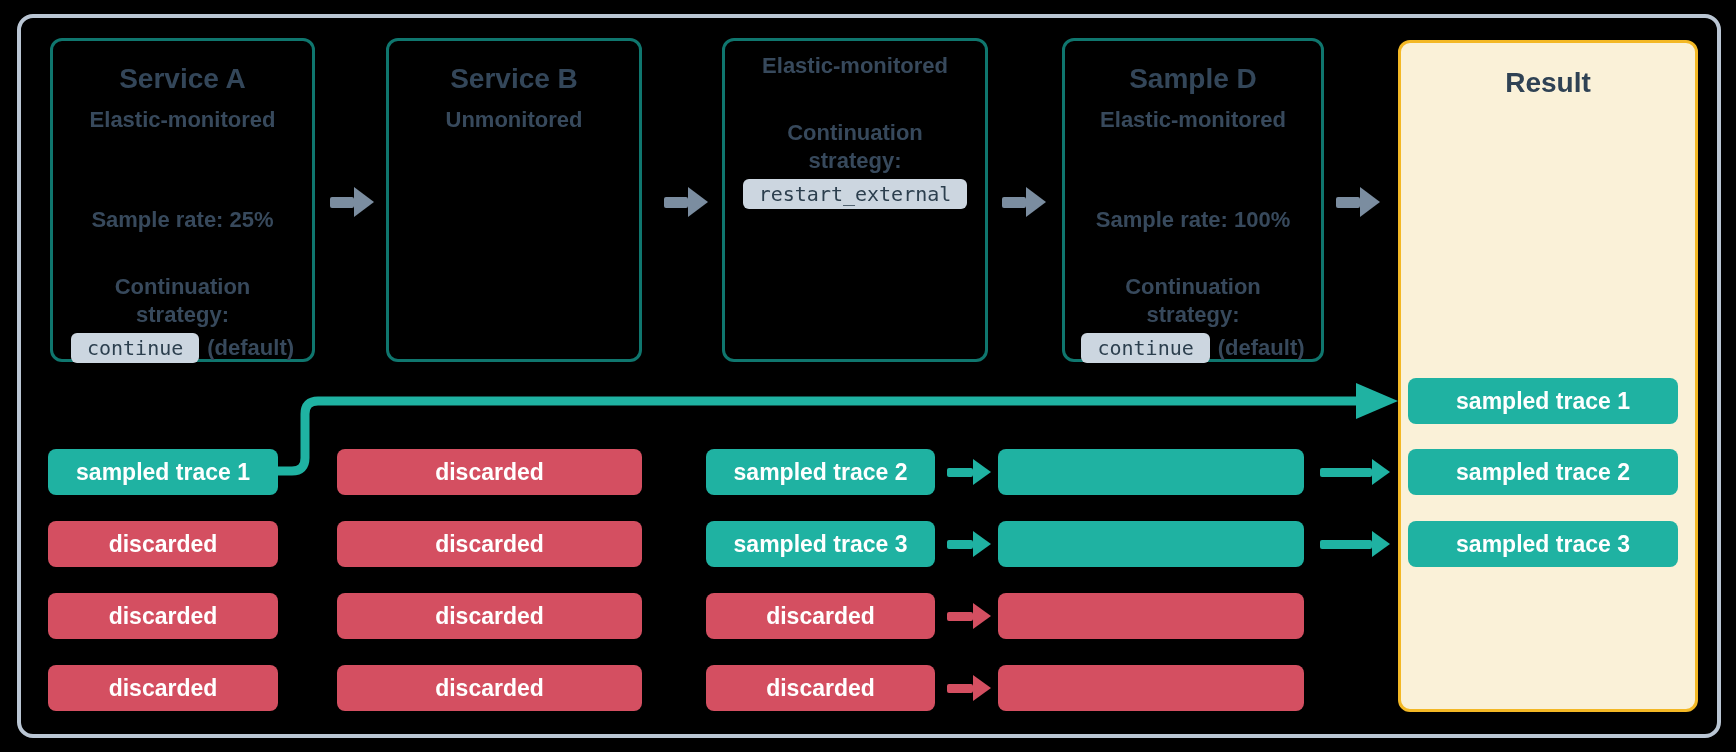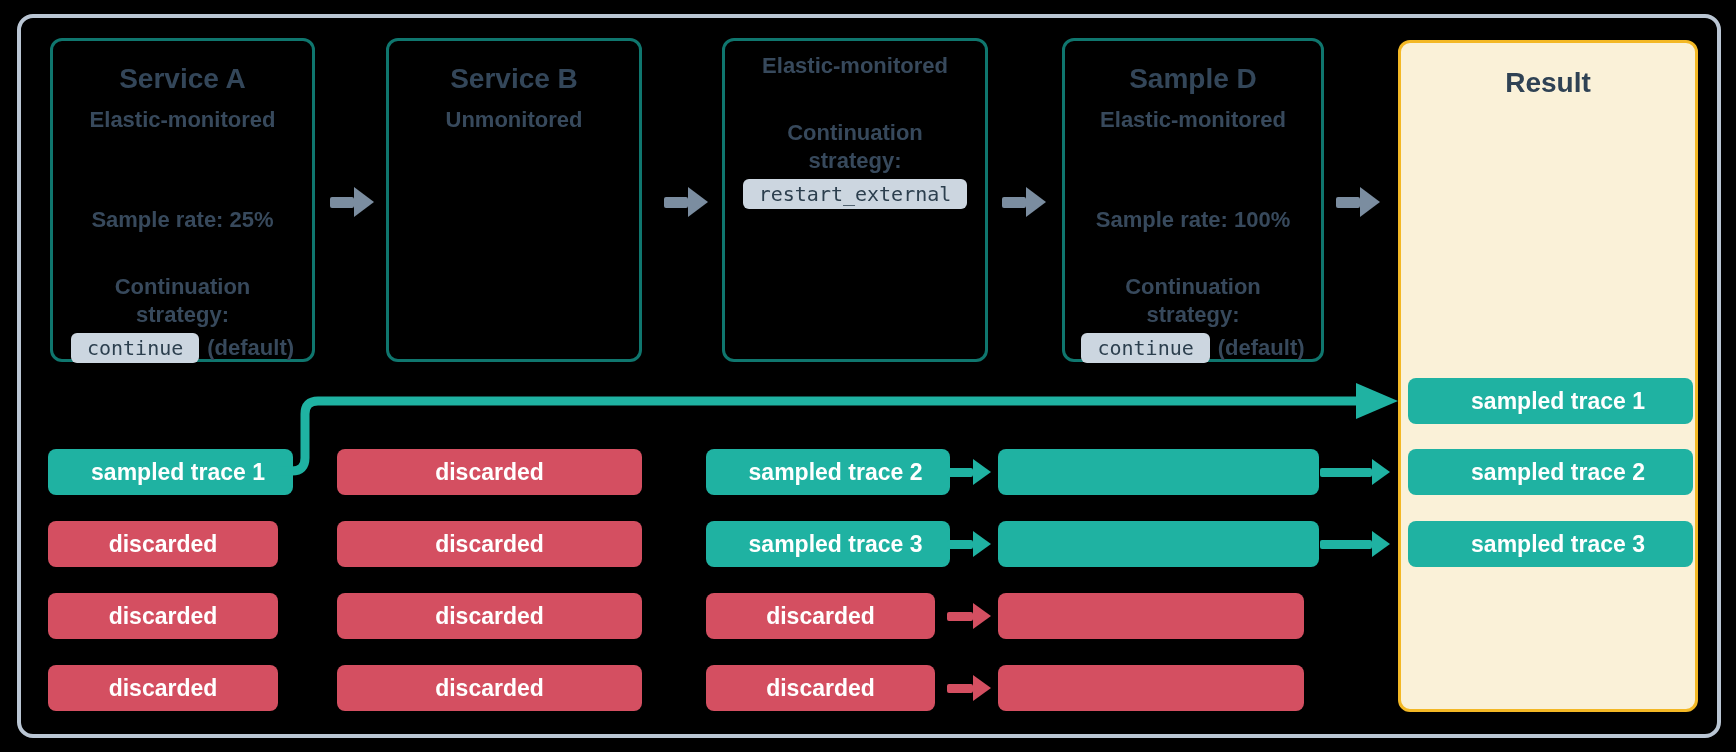--- a/index.html
+++ b/index.html
@@ -16,21 +16,21 @@
         margin-left:auto;margin-right:auto;}
   .strat{margin-top:4px;display:flex;justify-content:center;align-items:center;gap:8px;
          font-size:22px;font-weight:600;}
   .code{font-family:"DejaVu Sans Mono","Liberation Mono",monospace;font-size:20px;font-weight:normal;
         background:#ccd6e0;color:#2c3f4e;padding:3px 16px;border-radius:6px;white-space:nowrap;}
   .result-box{position:absolute;left:1398px;top:40px;width:300px;height:672px;box-sizing:border-box;
         background:#faf1d8;border:3px solid #f3b825;border-radius:12px;text-align:center;}
   .result-box .title{margin-top:24px;font-size:28px;line-height:32px;font-weight:800;color:#2f4254;}
   .chip{position:absolute;height:46px;border-radius:8px;color:#ffffff;font-size:23px;font-weight:600;
         display:flex;align-items:center;justify-content:center;white-space:nowrap;}
-  .sampled{background:#1fb2a2;padding-left:15px;}
+  .sampled{background:#1fb2a2;}
   .discarded{background:#d44f61;}
   .arrow{position:absolute;display:flex;align-items:center;}
   .arrow .shaft{border-radius:2px;}
   .arrow .head{width:0;height:0;}
   .flow .shaft{width:24px;height:11px;background:#7b8da0;}
   .flow .head{border-top:15px solid transparent;border-bottom:15px solid transparent;
               border-left:20px solid #7b8da0;}
   .tarr .shaft{height:9px;}
   .tarr .head{border-top:13px solid transparent;border-bottom:13px solid transparent;
               border-left-width:18px;border-left-style:solid;}

